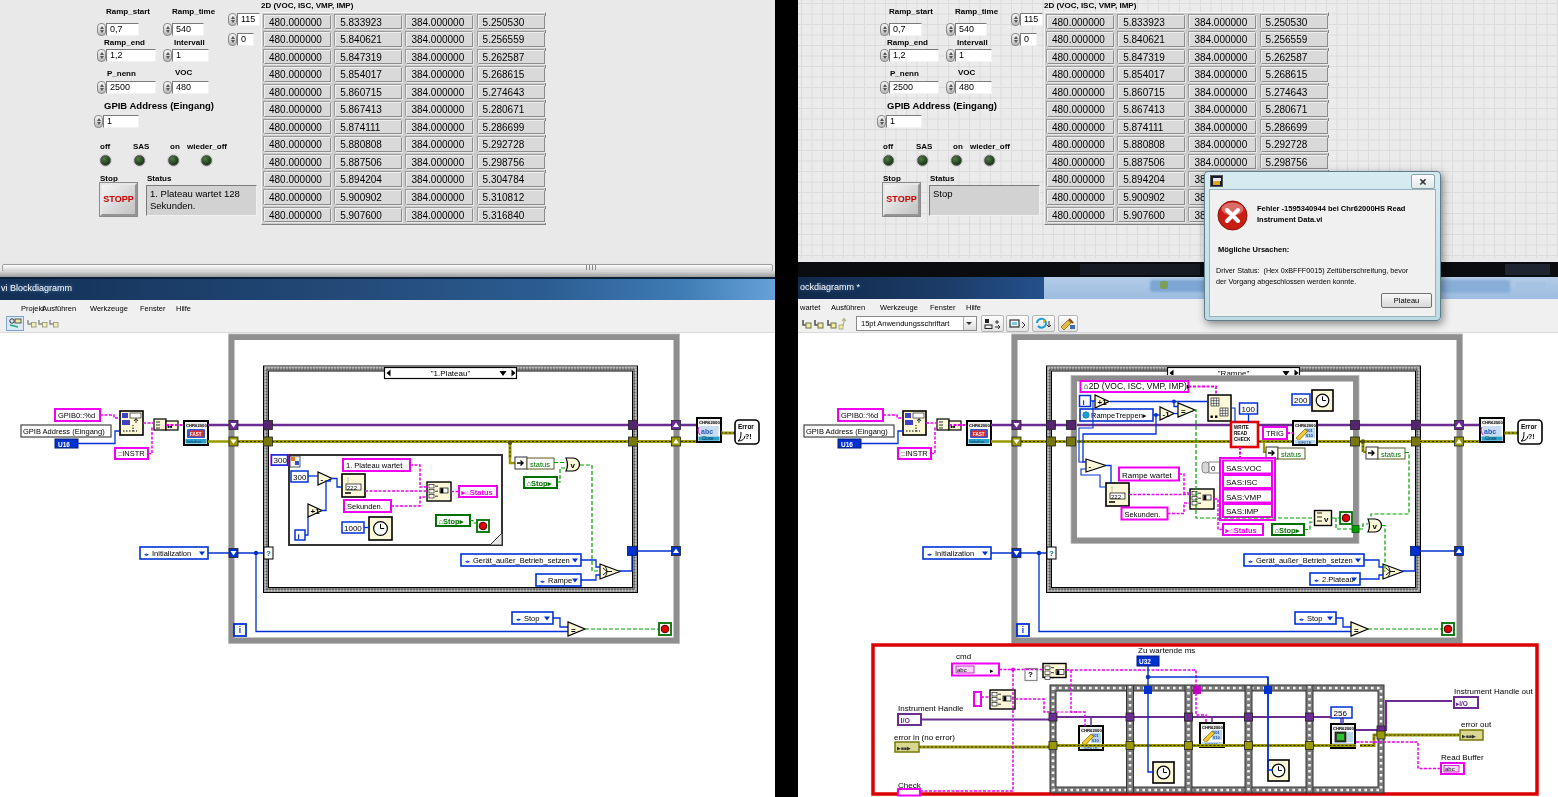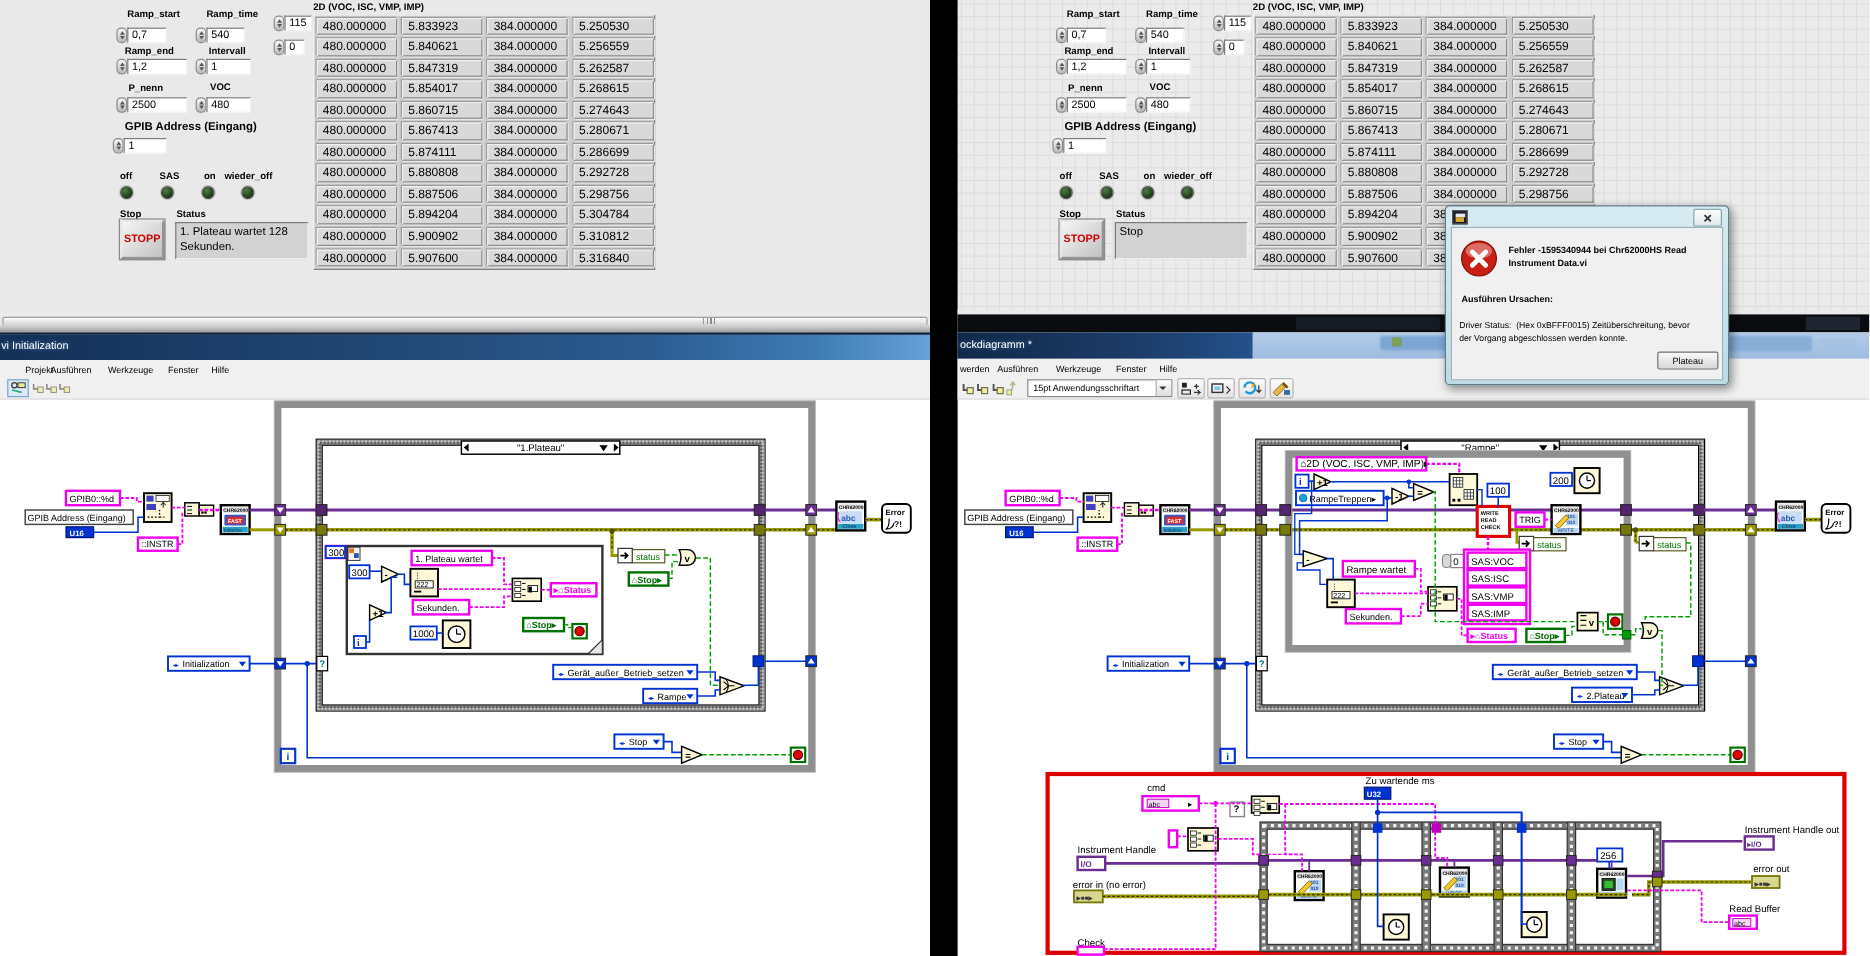--- a/index.html
+++ b/index.html
@@ -192,21 +192,21 @@
     <div class="cell" style="left:1260.6px;top:190.0px;width:67px;height:14.5px">5.310812</div>
     <div class="cell" style="left:1047.0px;top:207.55px;width:67px;height:14.5px">480.000000</div>
     <div class="cell" style="left:1118.2px;top:207.55px;width:67px;height:14.5px">5.907600</div>
     <div class="cell" style="left:1189.4px;top:207.55px;width:67px;height:14.5px">384.000000</div>
     <div class="cell" style="left:1260.6px;top:207.55px;width:67px;height:14.5px">5.316840</div>
 <div class="abs" style="left:0;top:262px;width:775px;height:11px;background:#e7e7e5"></div>
 <div class="abs" style="left:2px;top:263.5px;width:771px;height:8px;background:linear-gradient(#fdfdfd,#d2d2d2);border:1px solid #9f9f9f;border-radius:2px"></div>
 <div class="abs" style="left:586px;top:265px;width:10px;height:5px;background:repeating-linear-gradient(90deg,#8a8a8a 0 1px,transparent 1px 3px)"></div>
 <div class="abs" style="left:0;top:271px;width:775px;height:6px;background:linear-gradient(#d9d9d9,#9b9b9b)"></div>
 <div class="abs" style="left:0;top:277px;width:775px;height:23px;background:linear-gradient(90deg,#132f55 0%,#1a3c66 20%,#234a78 45%,#2b5c91 70%,#3f7cb5 88%,#66a2d8 100%);border-top:2px solid #0a1f38"></div>
-<div class="lbl" style="left:1px;top:284px;color:#fff;font-size:9px;font-weight:normal;text-shadow:0 0 4px #5a87b8">vi Initialization</div>
+<div class="lbl" style="left:1px;top:284px;color:#fff;font-size:9px;font-weight:normal;text-shadow:0 0 4px #5a87b8">vi Blockdiagramm</div>
 <div class="abs" style="left:0;top:300px;width:775px;height:16px;background:#f0f0f0"></div>
 <div class="menu" style="left:21px;top:304px">Projekt</div>
 <div class="menu" style="left:42px;top:304px">Ausführen</div>
 <div class="menu" style="left:90px;top:304px">Werkzeuge</div>
 <div class="menu" style="left:140px;top:304px">Fenster</div>
 <div class="menu" style="left:176px;top:304px">Hilfe</div>
 <div class="abs" style="left:0;top:316px;width:775px;height:17px;background:#f0f0f0;border-bottom:1px solid #dadada"></div>
 <div class="abs" style="left:6px;top:316px;width:18px;height:15px;border:1px solid #7da2ce;background:#dce9f7"></div>
 <svg class="abs" style="left:8px;top:318px" width="14" height="11">
       <circle cx="4" cy="3" r="2.2" fill="none" stroke="#333"></circle>
@@ -230,21 +230,21 @@
 <div class="abs" style="left:1080px;top:264px;width:120px;height:11px;background:#161a22"></div>
 <div class="abs" style="left:1505px;top:264px;width:45px;height:11px;background:#1e2430"></div>
 <div class="abs" style="left:798px;top:277px;width:246px;height:22px;background:linear-gradient(90deg,#10294a,#1c3c68 60%,#24518c 100%)"></div>
 <div class="abs" style="left:1044px;top:277px;width:514px;height:22px;background:linear-gradient(#b3cce8,#9dbce0)"></div>
 <div class="abs" style="left:1150px;top:280px;width:115px;height:12px;background:#7da6d4;border-radius:3px;filter:blur(1px)"></div>
 <div class="abs" style="left:1160px;top:281px;width:8px;height:8px;background:#7ba05a;border-radius:2px"></div>
 <div class="abs" style="left:1440px;top:280px;width:70px;height:13px;background:#88aed8;border-radius:3px;filter:blur(1px)"></div>
 <div class="abs" style="left:1516px;top:282px;width:30px;height:9px;background:#a5c2e2;border-radius:2px"></div>
 <div class="lbl" style="left:800px;top:283px;color:#fff;font-size:9px;font-weight:normal;text-shadow:0 0 4px #46729f">ockdiagramm *</div>
 <div class="abs" style="left:798px;top:299px;width:760px;height:17px;background:#f0f0f0"></div>
-<div class="menu" style="left:800px;top:303px">werden</div>
+<div class="menu" style="left:800px;top:303px">wartet</div>
 <div class="menu" style="left:831px;top:303px">Ausführen</div>
 <div class="menu" style="left:880px;top:303px">Werkzeuge</div>
 <div class="menu" style="left:930px;top:303px">Fenster</div>
 <div class="menu" style="left:966px;top:303px">Hilfe</div>
 <div class="abs" style="left:798px;top:316px;width:760px;height:17px;background:#f0f0f0;border-bottom:1px solid #dadada"></div>
 <svg class="abs" style="left:801px;top:317px" width="11" height="13">
       <path d="M2 3 L2 8 L6 8" stroke="#555" stroke-width="1.6" fill="none"></path>
       <rect x="5" y="6" width="5" height="5" fill="#f2ee9c" stroke="#6f6f4f" stroke-width="1"></rect>
     </svg>
 <svg class="abs" style="left:813px;top:317px" width="11" height="13">
@@ -889,16 +889,16 @@
       </div>
       <div class="abs" style="left:206px;top:2px;width:24px;height:15px;background:linear-gradient(#fdfdfd,#dfe9ec);border:1px solid #8aa4ad;border-radius:2px;text-align:center;font-size:9px;line-height:14px;color:#333">❌︎</div>
       <div class="abs" style="left:4px;top:17px;width:227px;height:128px;background:#f0f0f0;border:1px solid #98b3bc"></div>
       <svg class="abs" style="left:12px;top:28px" width="31" height="31">
         <circle cx="15.5" cy="15.5" r="14.5" fill="#c81e14"></circle>
         <circle cx="15.5" cy="15.5" r="14.5" fill="none" stroke="#8c0f08" stroke-width="1"></circle>
         <ellipse cx="15.5" cy="9" rx="11" ry="6.5" fill="rgba(255,255,255,0.35)"></ellipse>
         <path d="M10 10 L21 21 M21 10 L10 21" stroke="#fff" stroke-width="4" stroke-linecap="round"></path>
       </svg>
       <div class="abs" style="left:52px;top:31px;width:170px;font-size:7.5px;font-weight:bold;color:#000;line-height:11px">Fehler -1595340944 bei Chr62000HS Read Instrument Data.vi</div>
-      <div class="abs" style="left:13px;top:73px;font-size:7.5px;font-weight:bold;color:#000">Ausführen Ursachen:</div>
+      <div class="abs" style="left:13px;top:73px;font-size:7.5px;font-weight:bold;color:#000">Mögliche Ursachen:</div>
       <div class="abs" style="left:11px;top:94px;width:222px;font-size:7.2px;color:#000;line-height:10.5px">Driver Status:&nbsp; (Hex 0xBFFF0015) Zeitüberschreitung, bevor<br>der Vorgang abgeschlossen werden konnte.</div>
       <div class="abs" style="left:176px;top:121px;width:51px;height:15px;background:linear-gradient(#f8f8f8,#d8d8d8);border:1px solid #707070;border-radius:2px;text-align:center;font-size:7.5px;line-height:14px">Plateau</div>
     </div>
 </div>
 </body></html>

